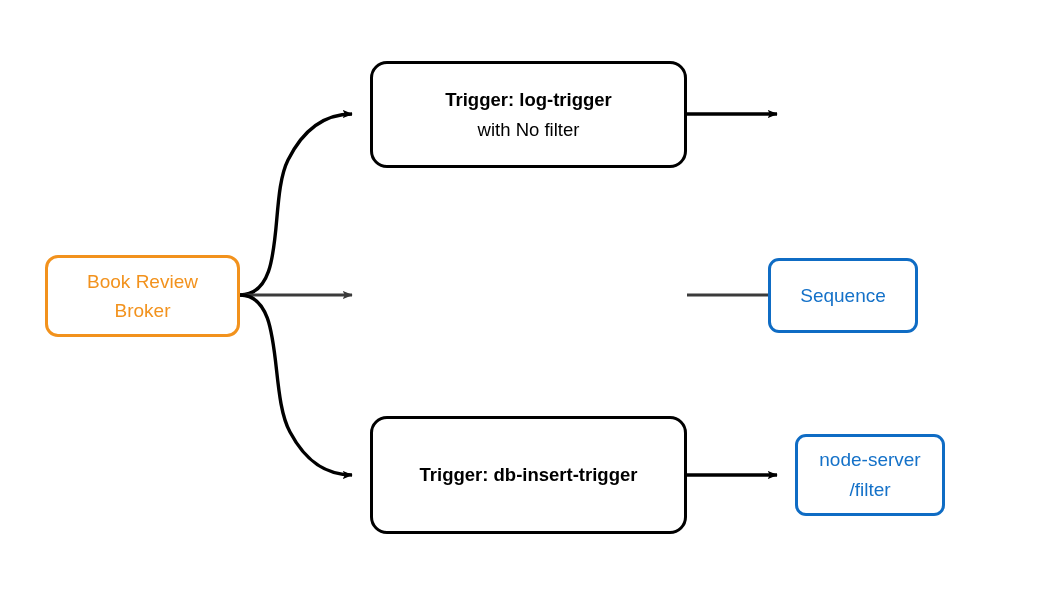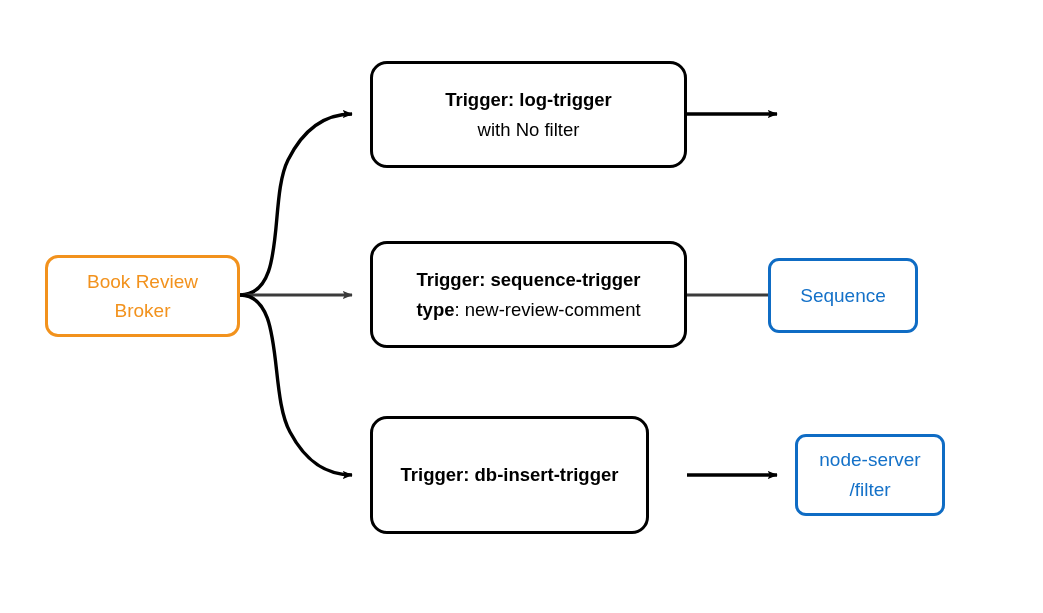--- a/index.html
+++ b/index.html
@@ -95,26 +95,22 @@
   <div class="node node-broker" style="left:45px; top:255px; width:195px; height:82px;">
     <span class="line">Book Review</span>
     <span class="line">Broker</span>
   </div>
 
   <div class="node node-trigger" style="left:370px; top:61px; width:317px; height:107px;">
     <span class="line b">Trigger: log-trigger</span>
     <span class="line"><span class="b"></span><span>with No filter</span></span>
   </div>
 
-  <div class="node node-trigger" style="left:370px; top:241px; width:317px; height:107px;">
-    <span class="line b">Trigger: sequence-trigger</span>
-    <span class="line"><span class="b">type</span><span>: new-review-comment</span></span>
-  </div>
 
-  <div class="node node-trigger" style="left:370px; top:416px; width:279px; height:118px;">
+  <div class="node node-trigger" style="left:370px; top:416px; width:317px; height:118px;">
     <span class="line b">Trigger: db-insert-trigger</span>
   </div>
 
 
   <div class="node node-sink" style="left:768px; top:258px; width:150px; height:75px;">
     <span class="line">Sequence</span>
   </div>
 
   <div class="node node-sink" style="left:795px; top:434px; width:150px; height:82px;">
     <span class="line">node-server</span>

